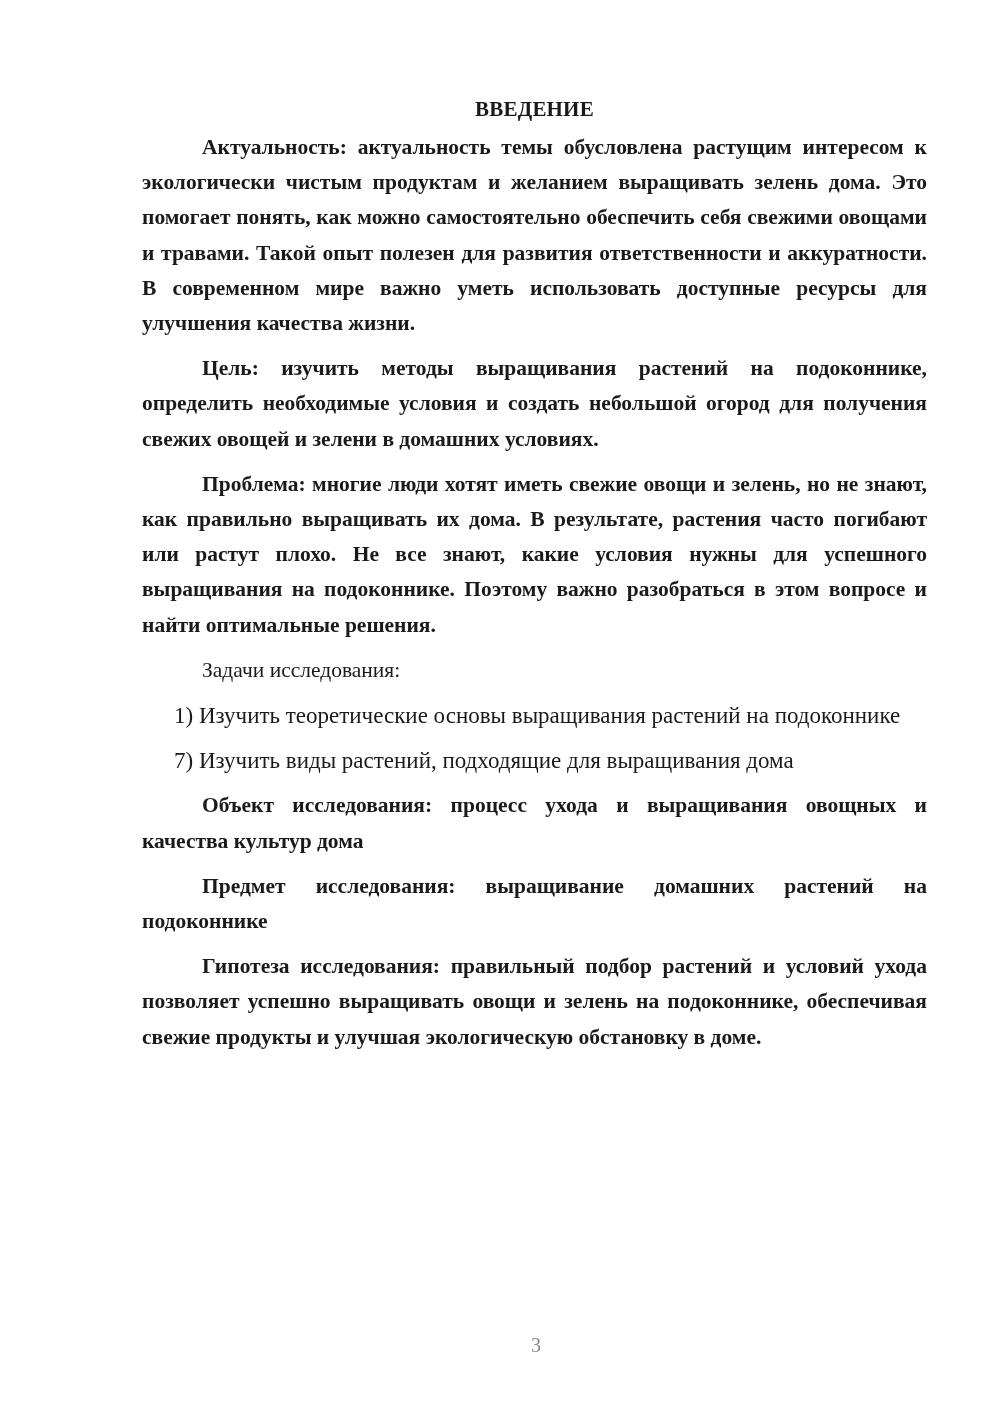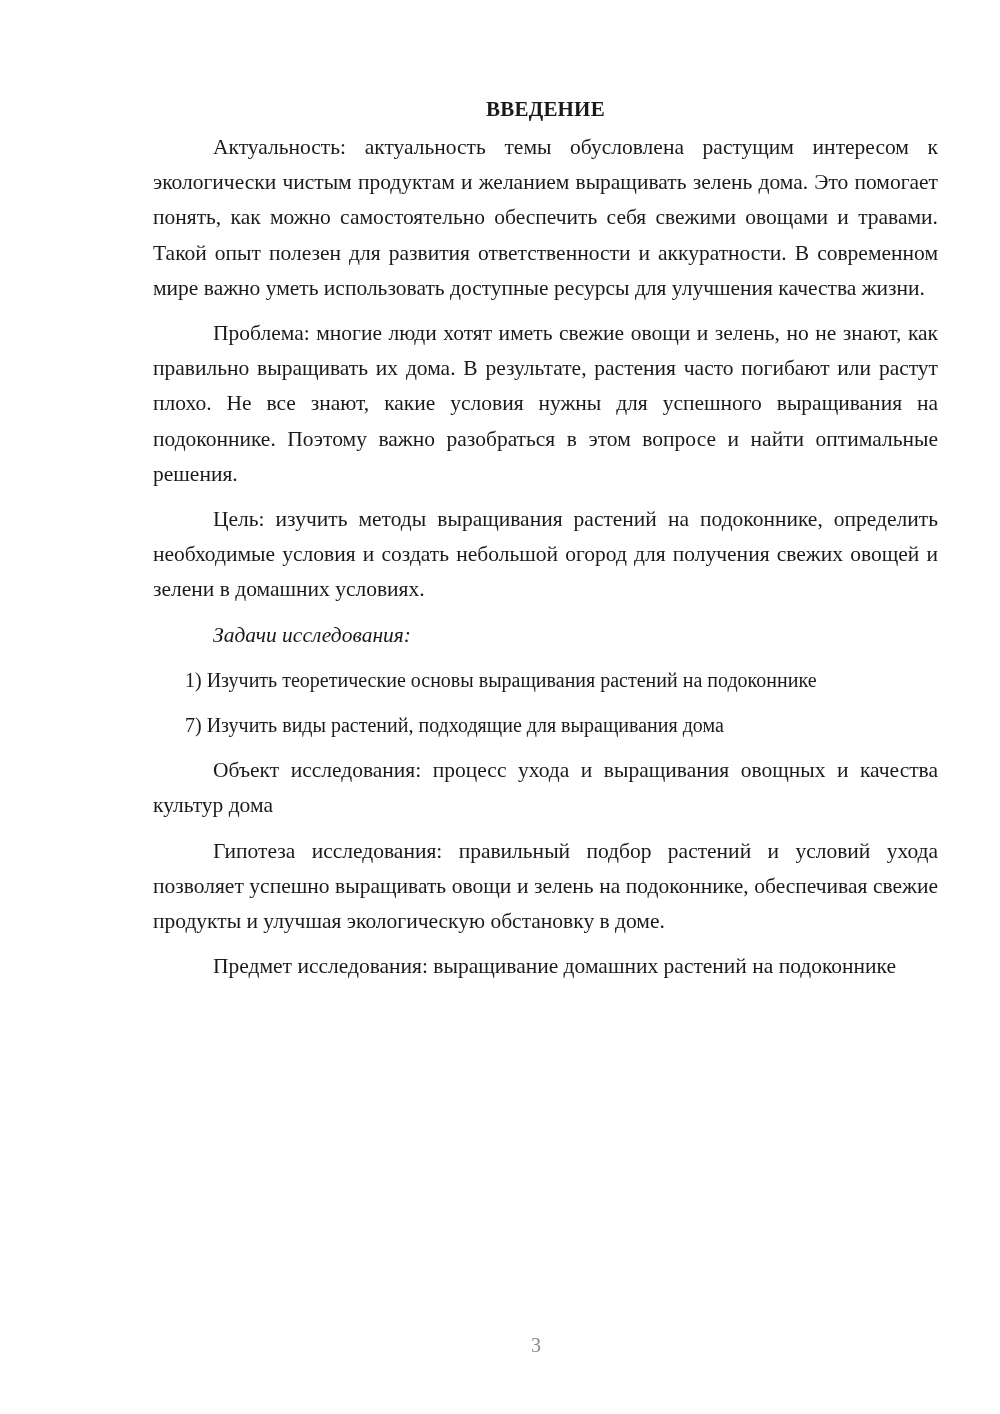--- a/index.html
+++ b/index.html
@@ -10,48 +10,48 @@
     body {
       width: 1000px;
       height: 1414px;
       position: relative;
       overflow: hidden;
       font-family: "Liberation Serif", "DejaVu Serif", serif;
       color: #1a1a1a;
     }
     .page {
       position: absolute;
-      left: 153px;
+      left: 142px;
       top: 92px;
       width: 785px;
     }
     .title {
       text-align: center;
       font-weight: bold;
       font-size: 21px;
       line-height: 35px;
       margin: 0 0 3px 0;
       letter-spacing: 0.2px;
     }
     .para {
       font-size: 21.5px;
       line-height: 35.2px;
       text-align: justify;
       text-indent: 60px;
       margin: 0 0 10px 0;
+      font-weight: bold;
     }
     .list-title {
       font-size: 21.5px;
       line-height: 35.2px;
       text-indent: 60px;
       margin: 0 0 10px 0;
-      font-style: italic;
     }
     .list-item {
-      font-size: 20px;
+      font-size: 23px;
       line-height: 35.2px;
       text-indent: 32px;
       text-align: justify;
       margin: 0 0 10px 0;
     }
     .page-number {
       position: absolute;
       left: 0;
       width: 1072px;
       top: 1334px;
@@ -60,27 +60,27 @@
       color: #8a8a8a;
     }
   </style>
 </head>
 <body>
 
 <div class="page">
   <h1 class="title">ВВЕДЕНИЕ</h1>
 
   <p class="para">Актуальность: актуальность темы обусловлена растущим интересом к экологически чистым продуктам и желанием выращивать зелень дома. Это помогает понять, как можно самостоятельно обеспечить себя свежими овощами и травами. Такой опыт полезен для развития ответственности и аккуратности. В современном мире важно уметь использовать доступные ресурсы для улучшения качества жизни.</p>
+  <p class="para">Цель: изучить методы выращивания растений на подоконнике, определить необходимые условия и создать небольшой огород для получения свежих овощей и зелени в домашних условиях.</p>
   <p class="para">Проблема: многие люди хотят иметь свежие овощи и зелень, но не знают, как правильно выращивать их дома. В результате, растения часто погибают или растут плохо. Не все знают, какие условия нужны для успешного выращивания на подоконнике. Поэтому важно разобраться в этом вопросе и найти оптимальные решения.</p>
-  <p class="para">Цель: изучить методы выращивания растений на подоконнике, определить необходимые условия и создать небольшой огород для получения свежих овощей и зелени в домашних условиях.</p>
 
   <p class="list-title">Задачи исследования:</p>
   <div>
     <p class="list-item">1) Изучить теоретические основы выращивания растений на подоконнике</p>
     <p class="list-item">7) Изучить виды растений, подходящие для выращивания дома</p>
   </div>
 
   <p class="para">Объект исследования: процесс ухода и выращивания овощных и качества культур дома</p>
+  <p class="para">Предмет исследования: выращивание домашних растений на подоконнике</p>
   <p class="para">Гипотеза исследования: правильный подбор растений и условий ухода позволяет успешно выращивать овощи и зелень на подоконнике, обеспечивая свежие продукты и улучшая экологическую обстановку в доме.</p>
-  <p class="para">Предмет исследования: выращивание домашних растений на подоконнике</p>
 </div>
 
 <div class="page-number">3</div>
 
 </body></html>

